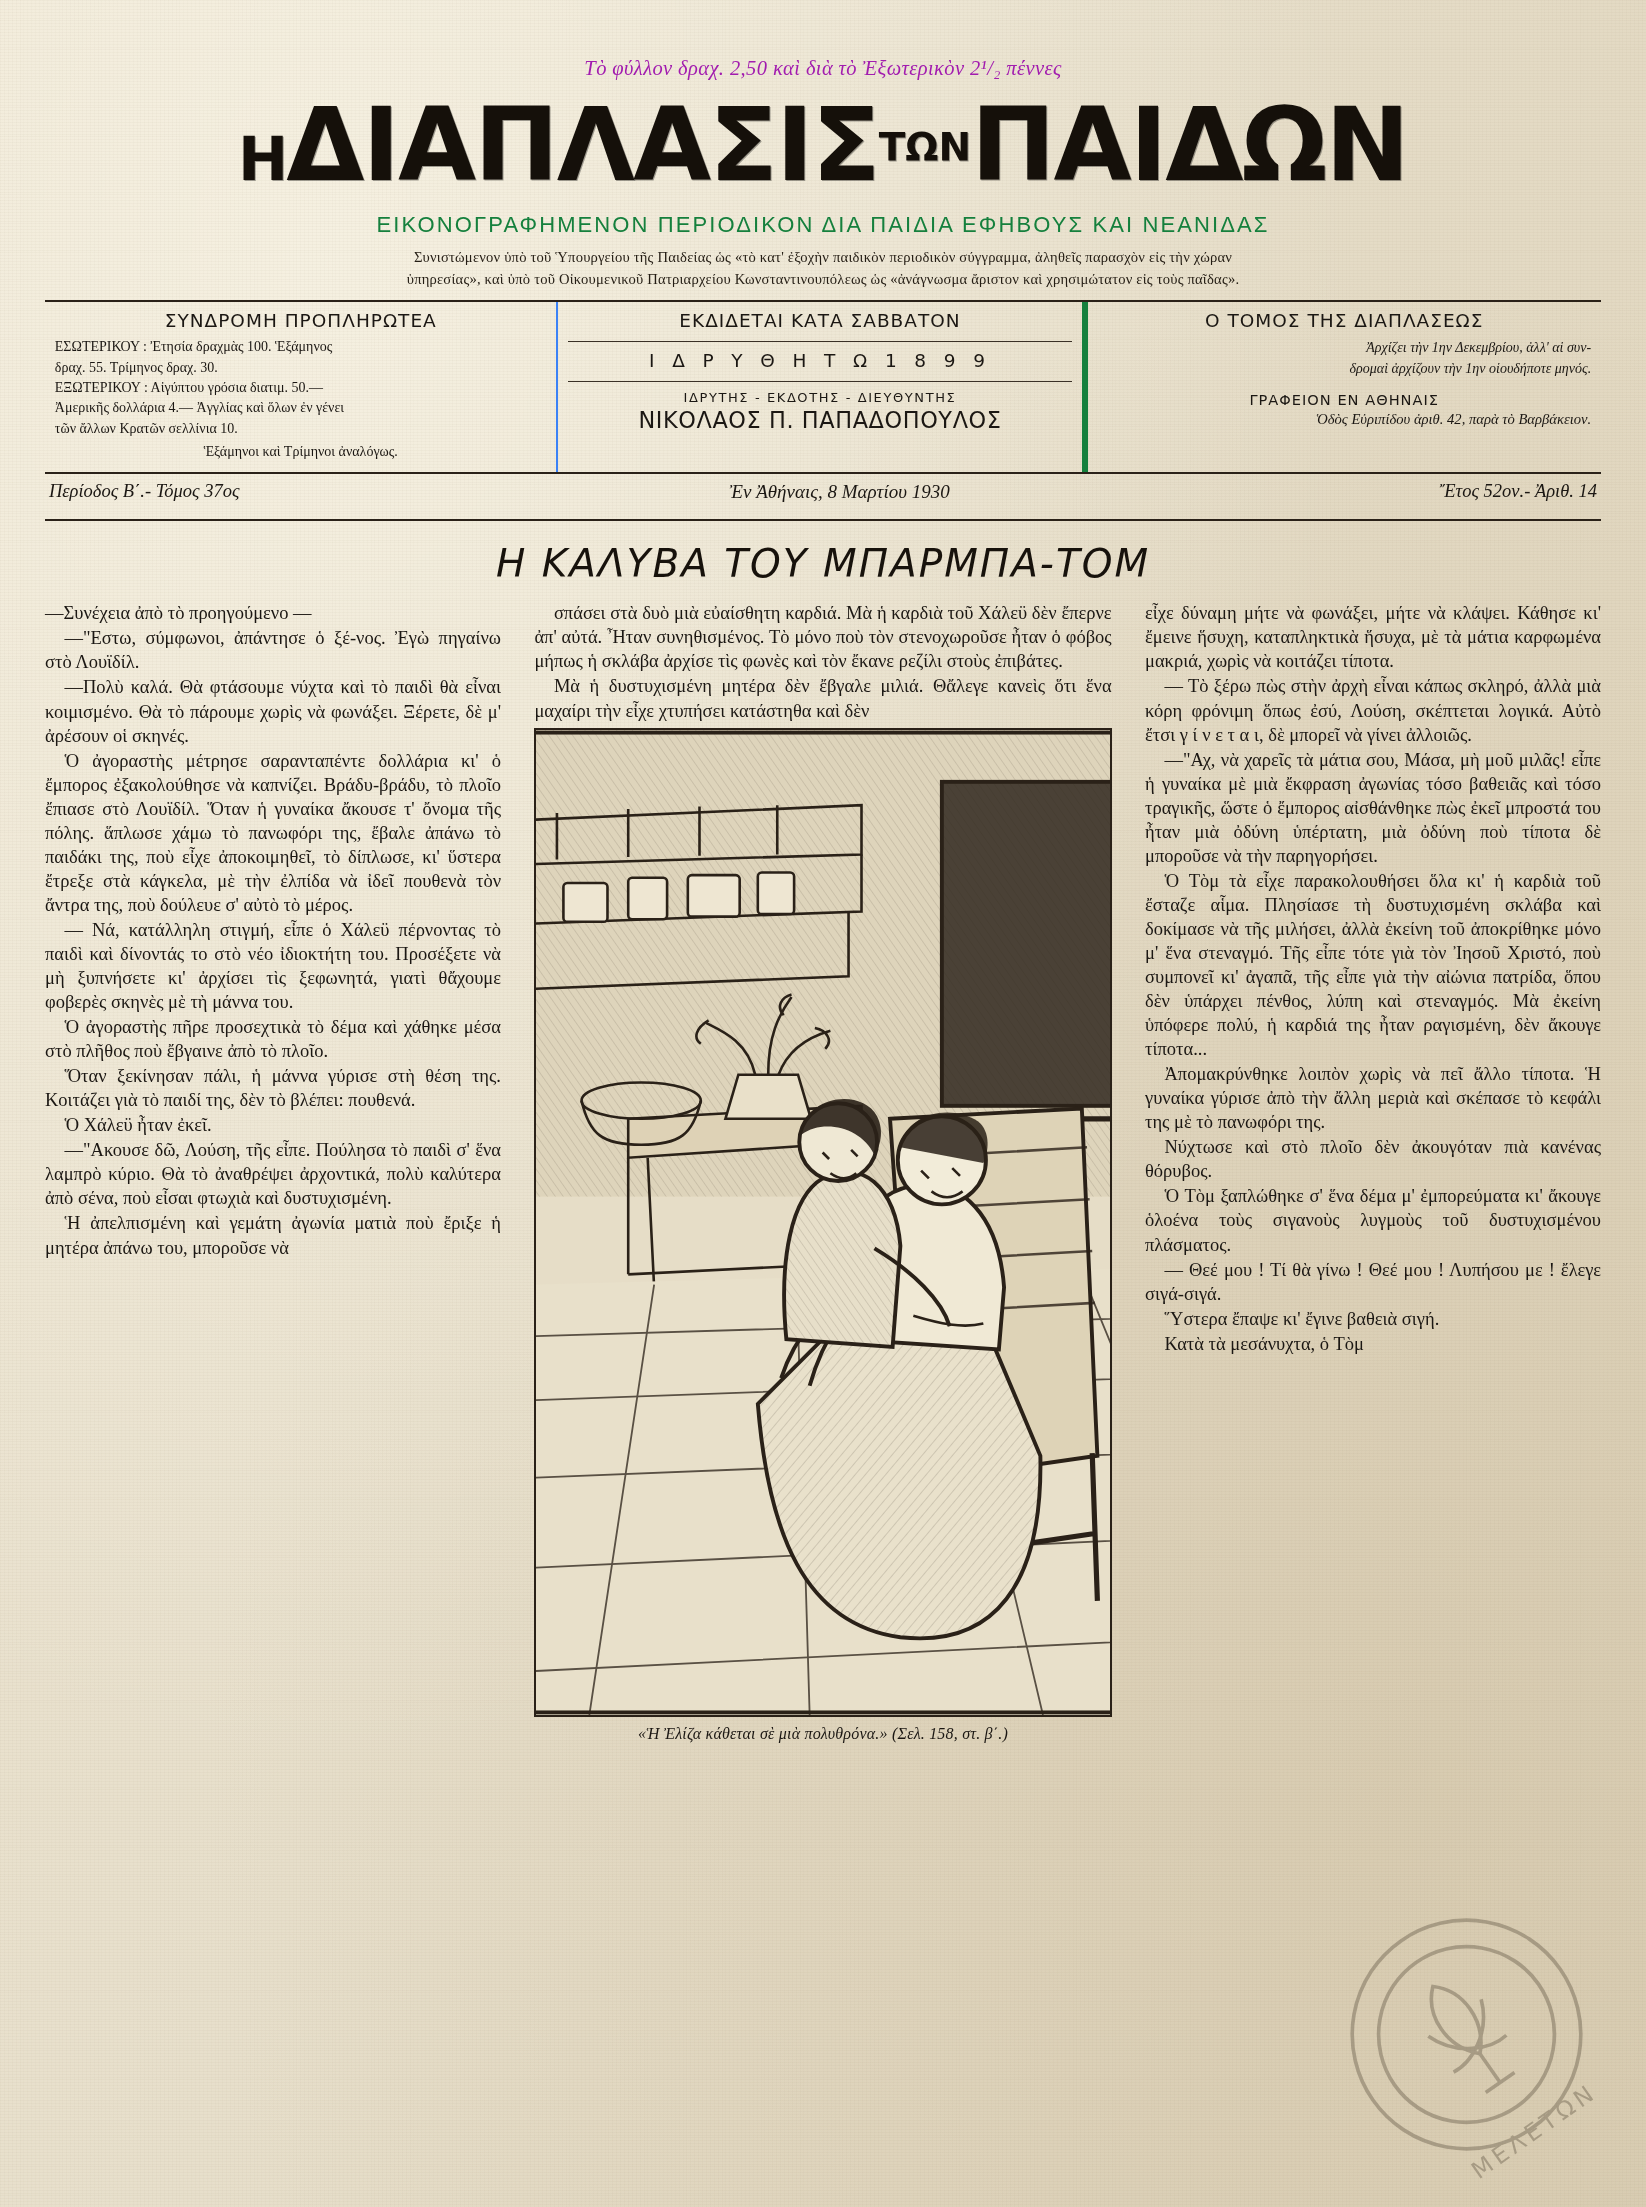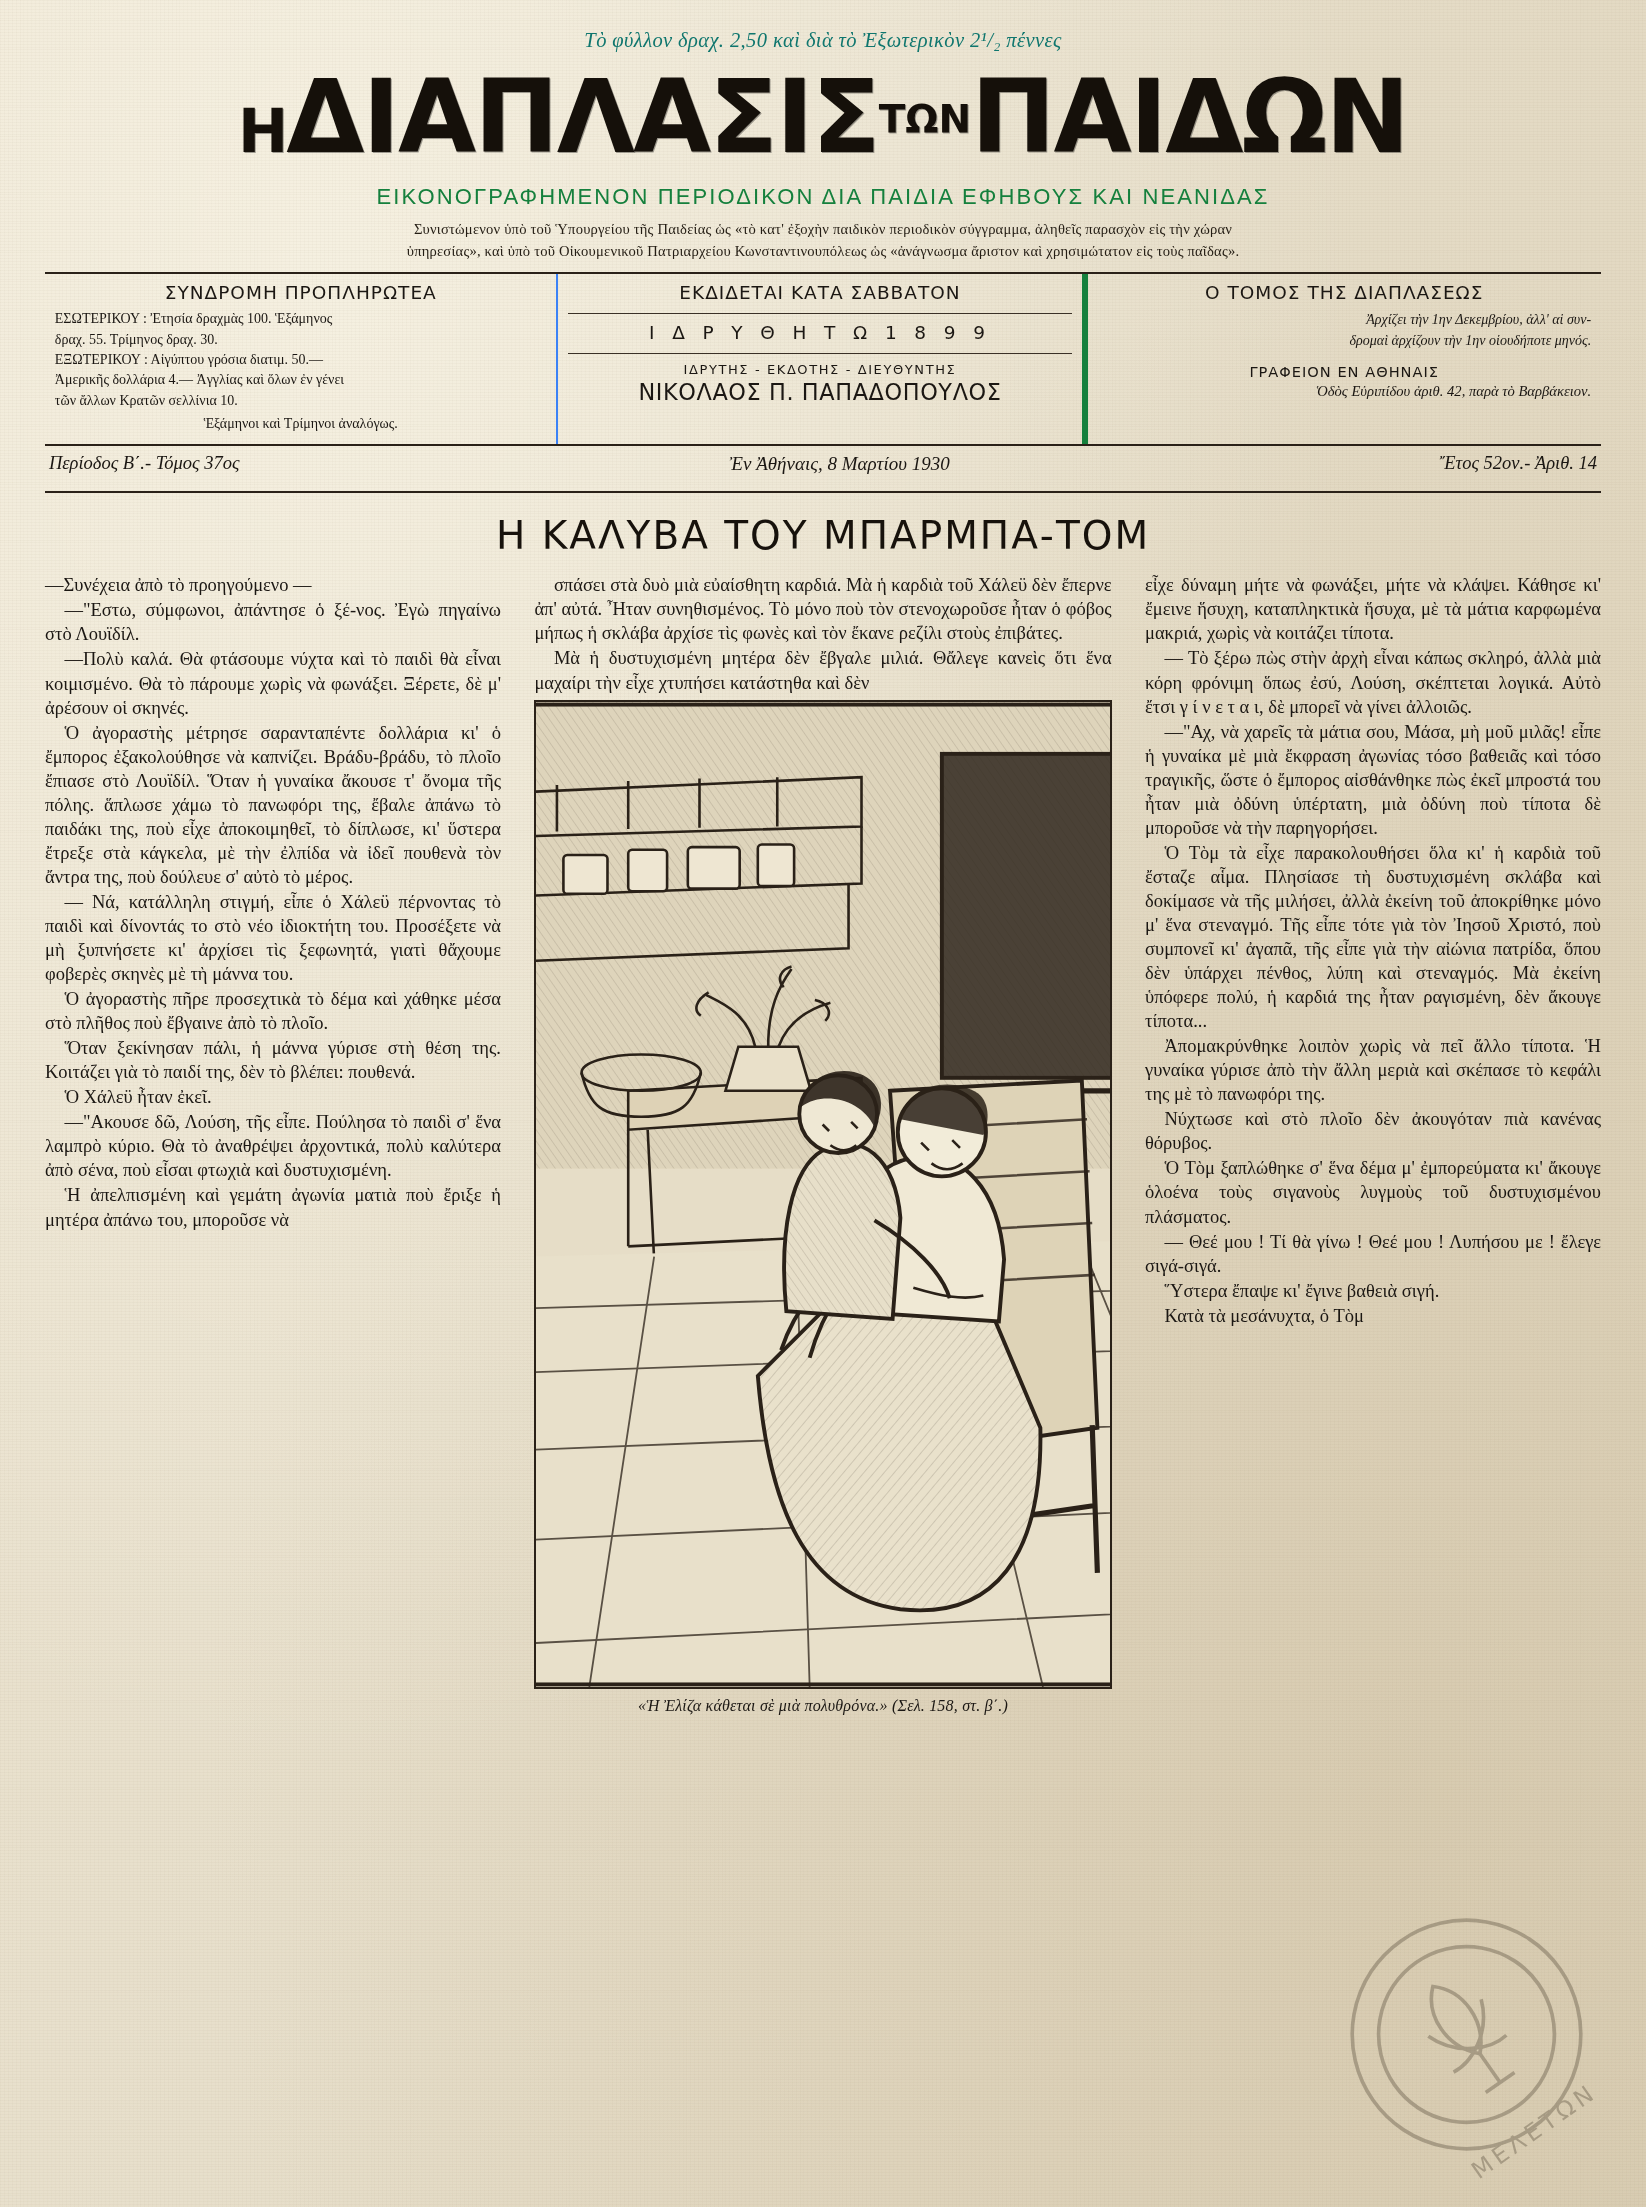--- a/index.html
+++ b/index.html
@@ -26,22 +26,22 @@
     pointer-events:none;
   }
   .page{position:absolute;inset:0;padding:0 45px;box-sizing:border-box;}
 
   
   .price{
     text-align:center;
     font-style:italic;
     font-size:20.5px;
     letter-spacing:0.4px;
-    padding-top:29px;
-    color:#0f766e;
+    padding-top:57px;
+    color:#a21caf;
   }
   .logo{
     text-align:center;
     margin-top:13.7px;
     font-family:"DejaVu Sans", sans-serif;
     font-weight:bold;
     font-size:101px;
     line-height:1.02;
     letter-spacing:-2px;
     color:#15100a;
@@ -108,20 +108,21 @@
   .issue .mid{font-size:19px;}
 
   
   .arttitle{
     text-align:center;
     font-family:"DejaVu Sans", sans-serif;
     font-size:39px;
     letter-spacing:2px;
     margin-top:19.5px;
     color:#17120c;
+    font-style:italic;
   }
   .artsub{
     text-align:center;
     font-family:"DejaVu Sans", sans-serif;
     font-size:18.5px;
     letter-spacing:1.6px;
     margin-top:8.8px;
   }
   .artsub .ser{font-family:"Liberation Serif",serif;letter-spacing:0.5px;}
 

